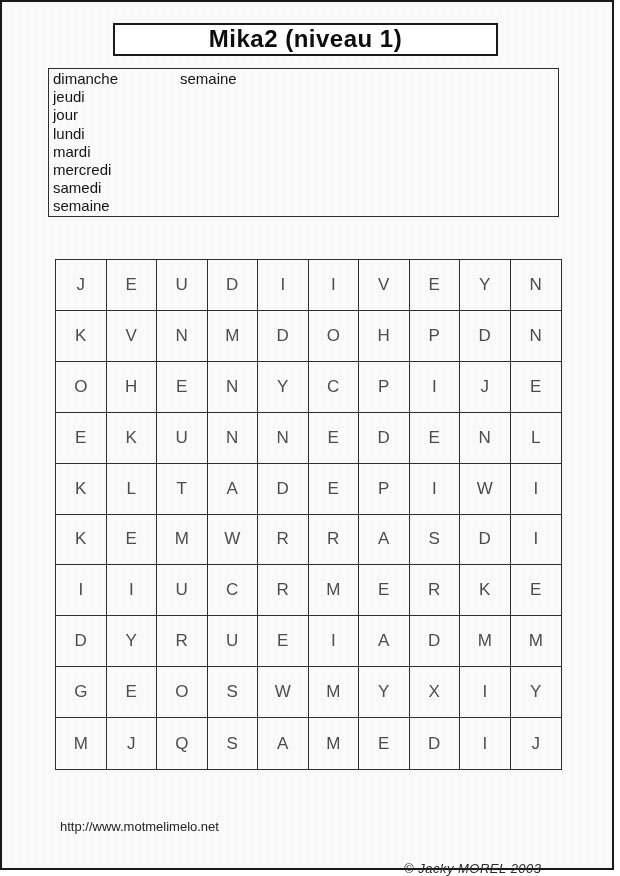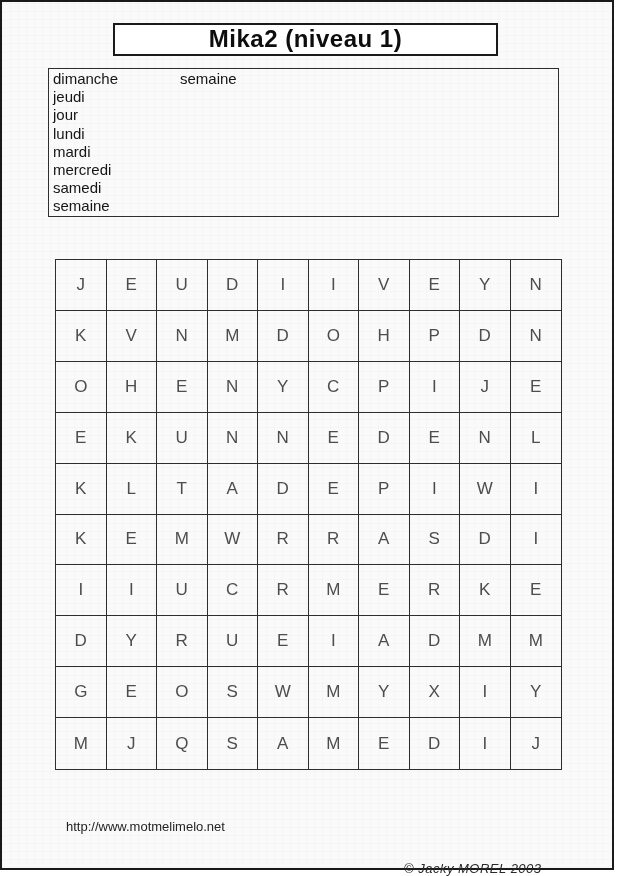--- a/index.html
+++ b/index.html
@@ -83,21 +83,21 @@
     display: flex;
     align-items: center;
     justify-content: center;
     font-size: 17px;
     color: var(--grid-letter, #4d4d4d);
   }
   .cell:nth-child(10n) { border-right: none; }
   .cell:nth-child(n+91) { border-bottom: none; }
   .footer-url {
     position: absolute;
-    left: 64px;
+    left: 58px;
     top: 817px;
     font-size: 13px;
     color: #242424;
   }
   .footer-copyright {
     position: absolute;
     left: 402px;
     top: 811px;
     font-size: 13px;
     font-style: italic;

